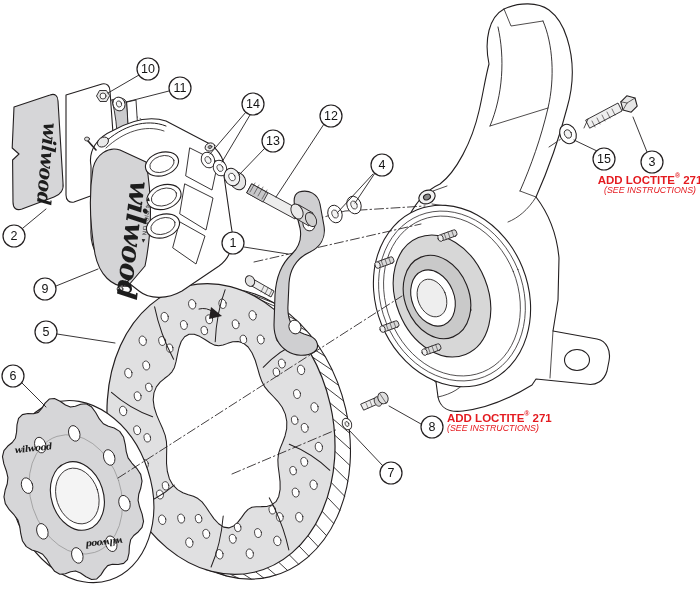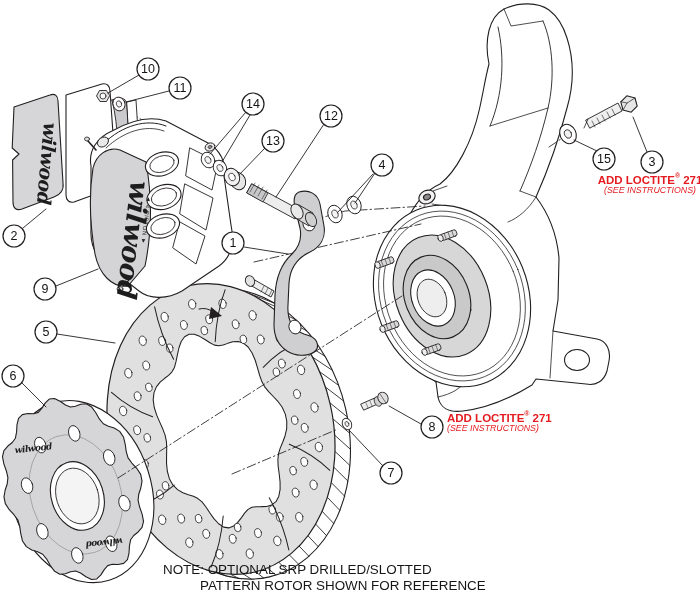--- a/index.html
+++ b/index.html
@@ -440,18 +440,14 @@
 
 <div class="loctite top">
   <div class="l1"><span>ADD LOCTITE</span><sup>®</sup><span class="grade">271</span></div>
   <div class="l2">(SEE INSTRUCTIONS)</div>
 </div>
 <div class="loctite bottom">
   <div class="l1"><span>ADD LOCTITE</span><sup>®</sup><span class="grade">271</span></div>
   <div class="l2">(SEE INSTRUCTIONS)</div>
 </div>
 
-<div class="note">
-  <div class="n1">NOTE: OPTIONAL SRP DRILLED/SLOTTED</div>
-  <div class="n2">PATTERN ROTOR SHOWN FOR REFERENCE</div>
+
 </div>
 
-</div>
-
 </body></html>

